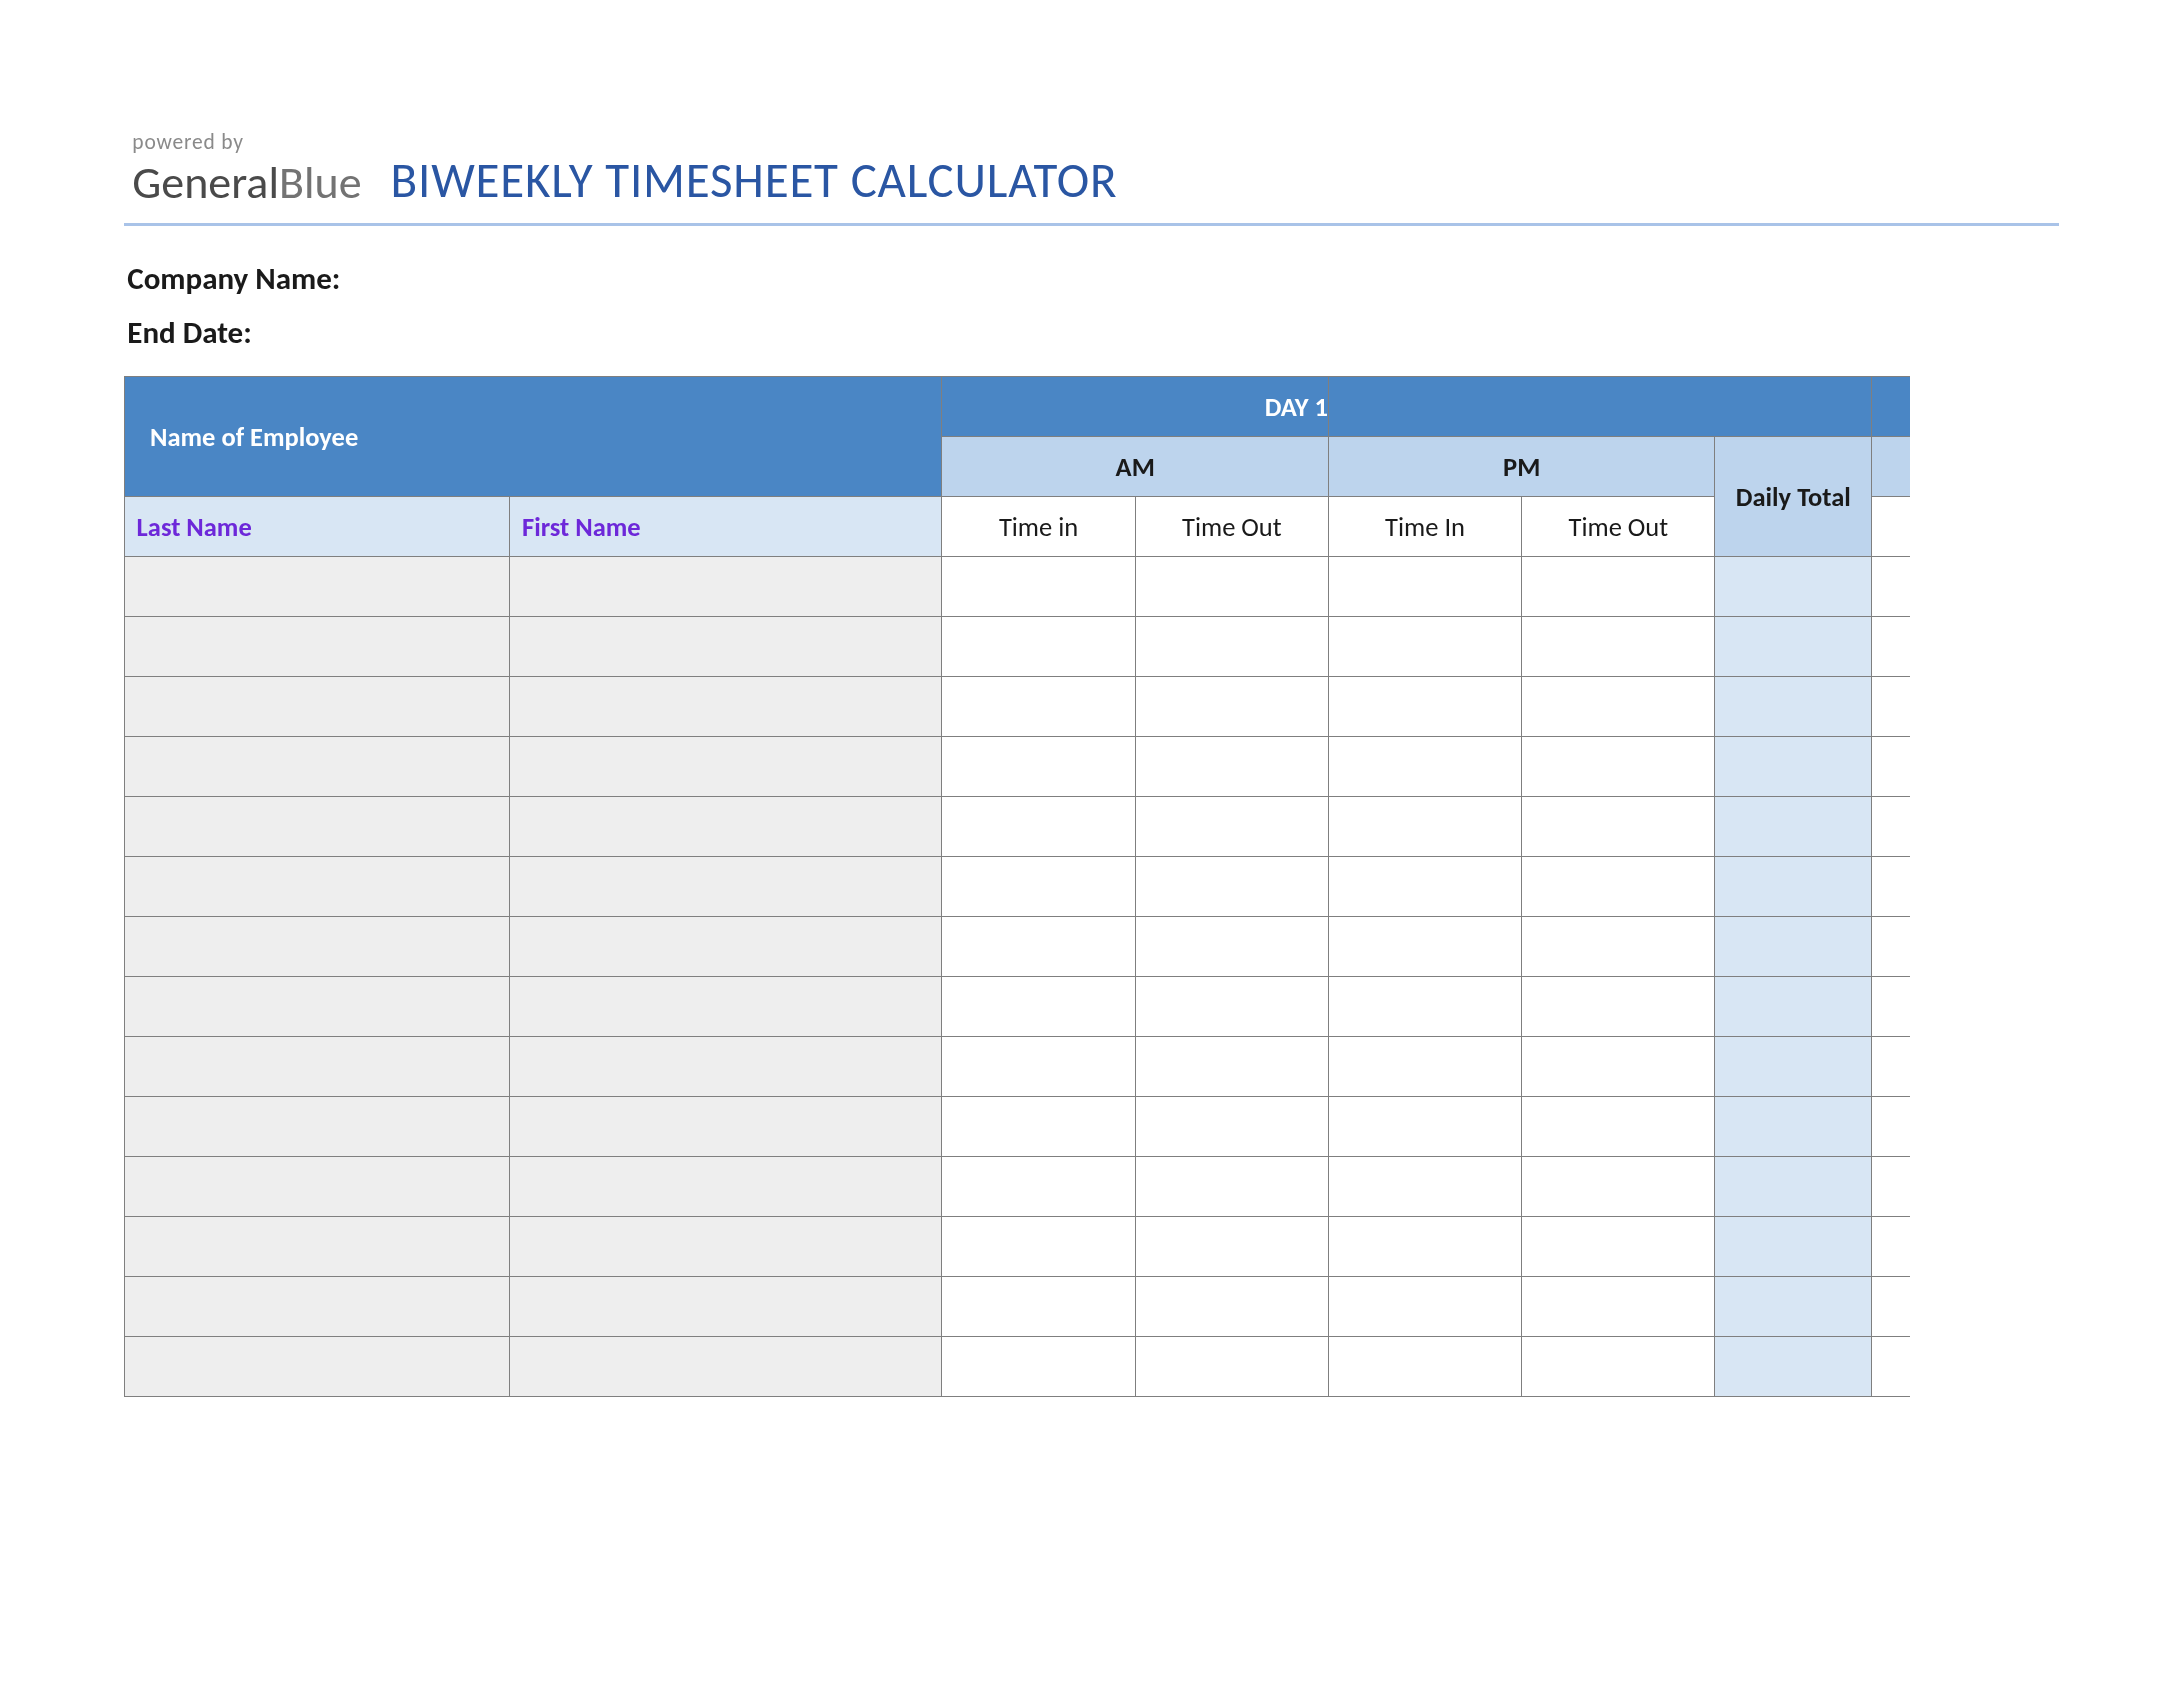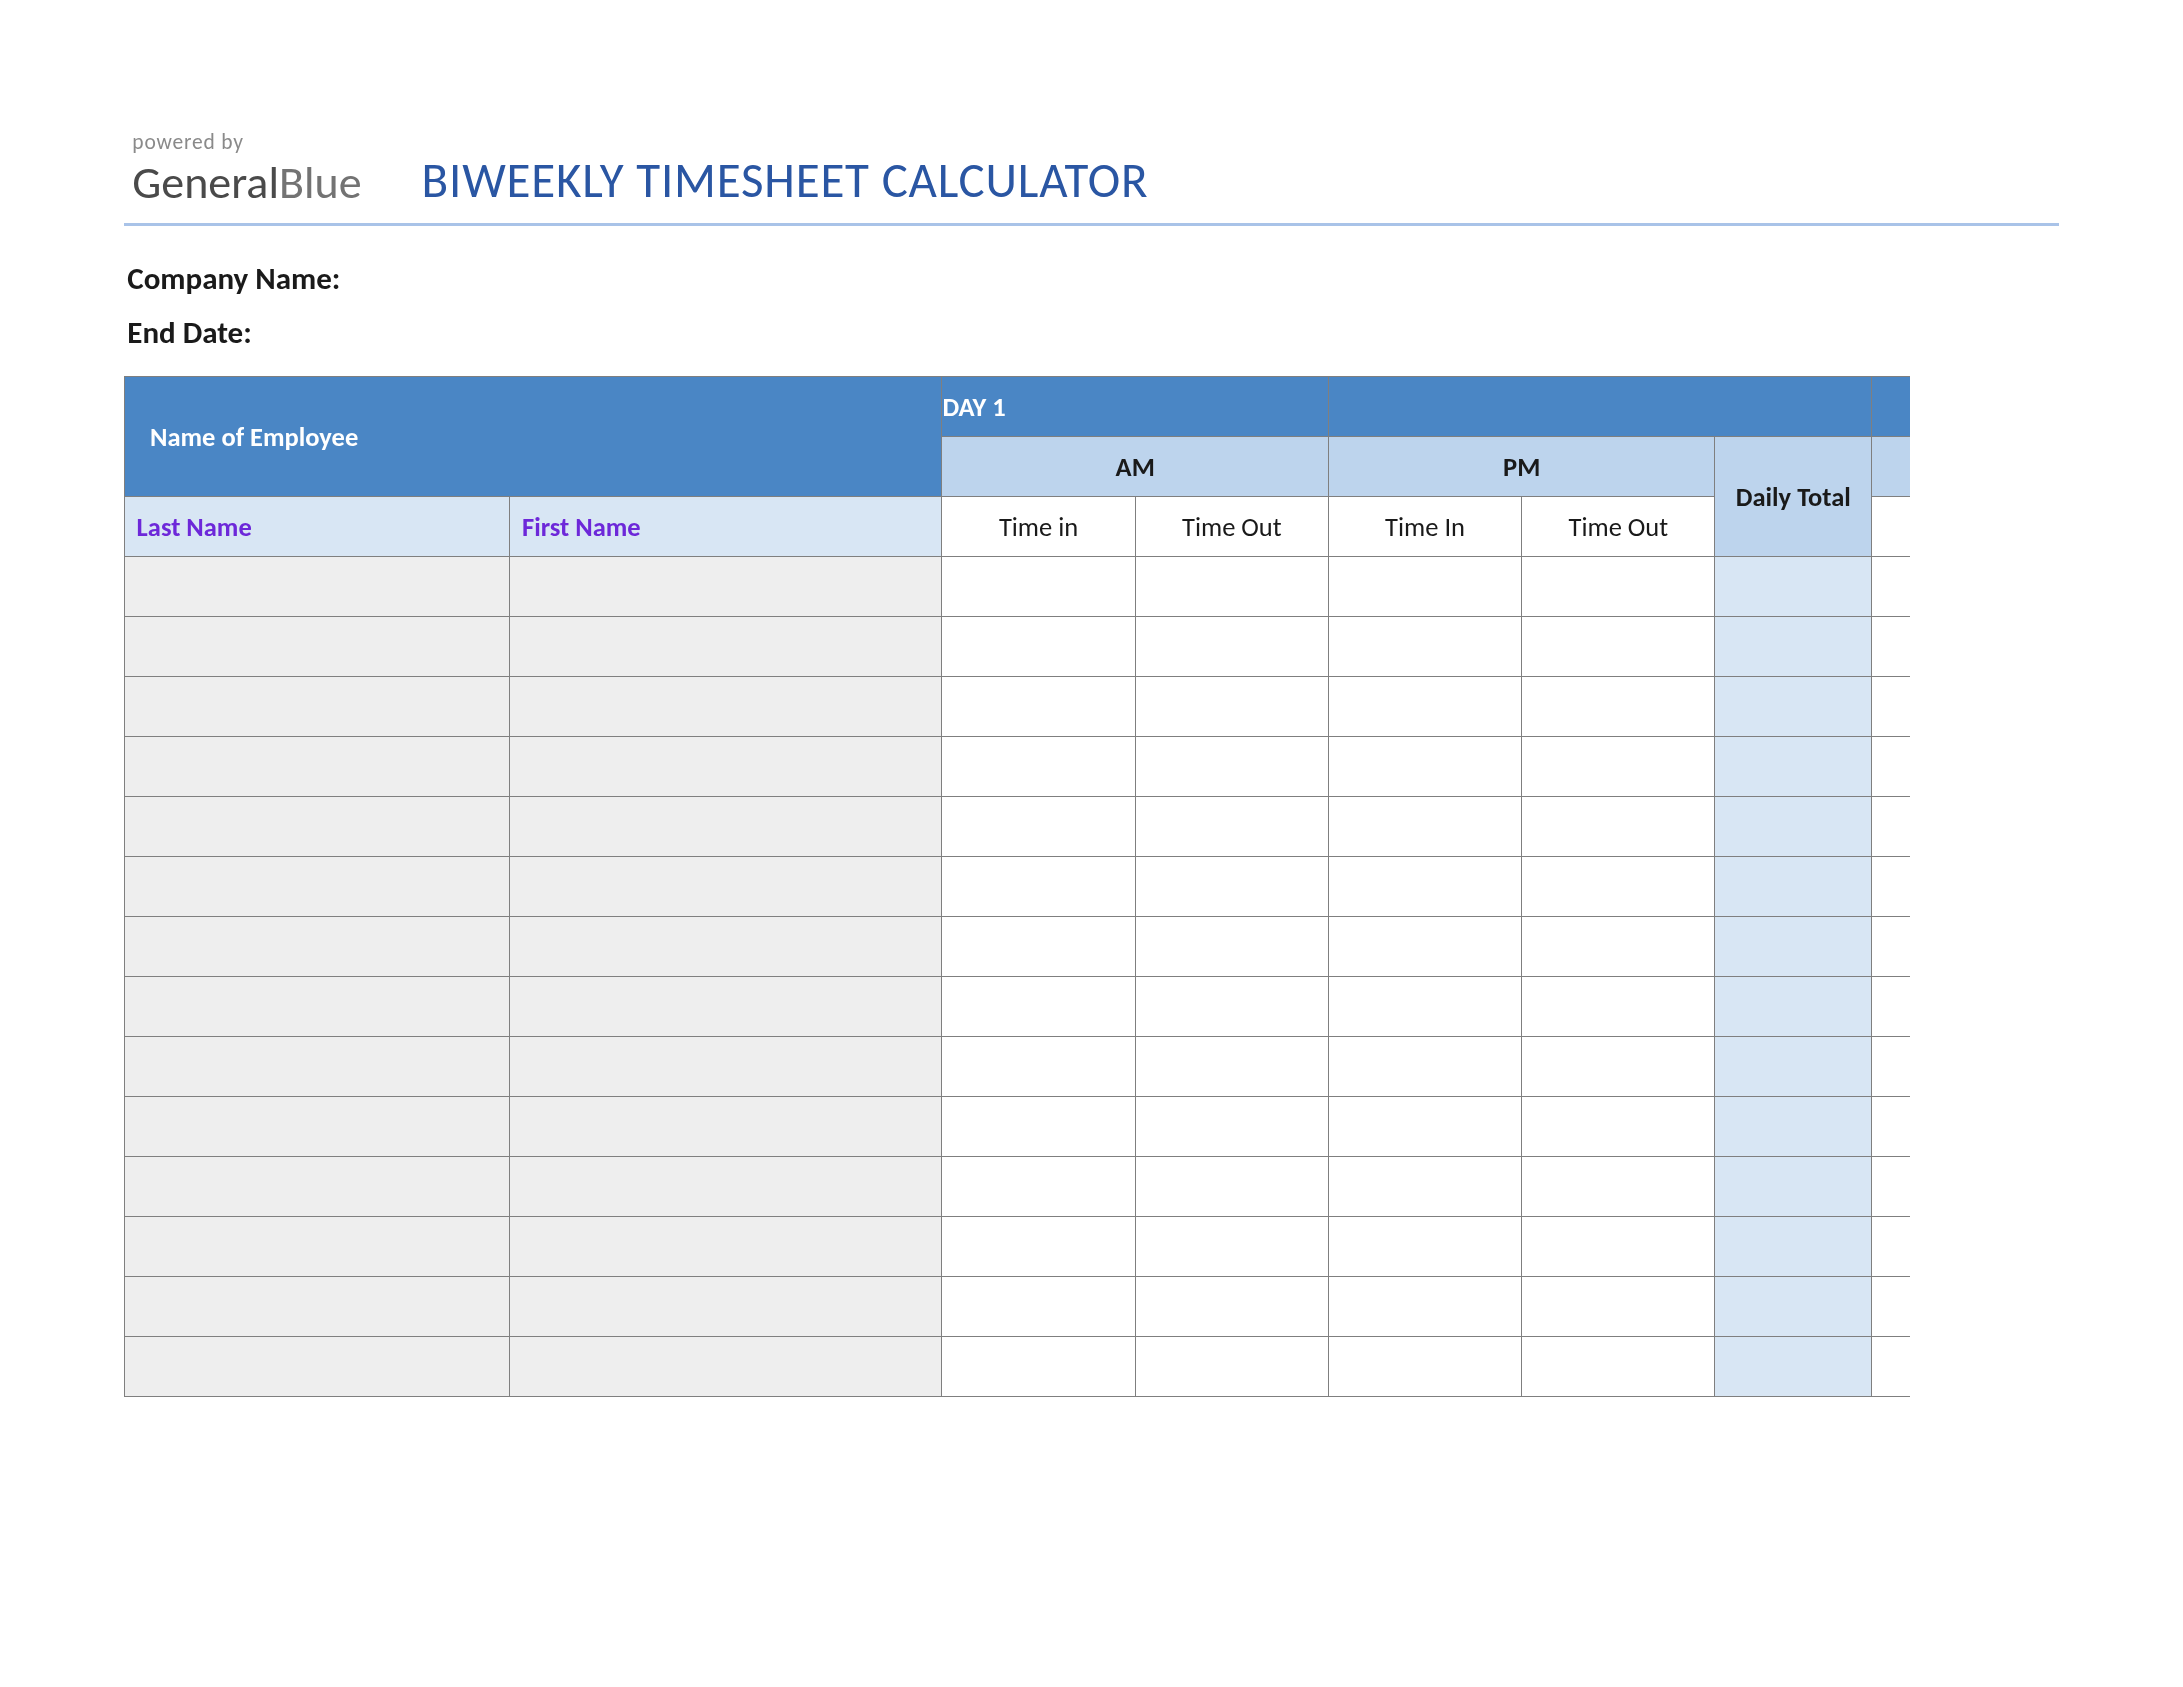--- a/index.html
+++ b/index.html
@@ -12,21 +12,21 @@
     height: 1687px;
     overflow: hidden;
   }
   .page {
     padding: 132px 124px 0 124px;
     width: 2183px;
   }
   .header-row {
     display: flex;
     align-items: flex-end;
-    gap: 60px;
+    gap: 29px;
     border-bottom: 3.3px solid #a9c3e8;
     padding-bottom: 10px;
     margin-bottom: 33px;
   }
   .logo-block {
     display: flex;
     flex-direction: column;
     line-height: 1;
     padding-left: 8.3px;
     padding-bottom: 8.3px;
@@ -86,21 +86,21 @@
     font-weight: 700;
     text-align: left;
     padding-left: 25px !important;
     height: 76px;
   }
   .hdr-day {
     background: #4a86c5;
     color: #ffffff;
     font-size: 31px;
     font-weight: 700;
-    text-align: left;
+    text-align: right;
     height: 55px;
   }
   .hdr-day-blank {
     background: #4a86c5;
     height: 55px;
   }
   .hdr-ampm {
     background: #bdd4ed;
     color: #1a1a1a;
     font-size: 26.5px;

